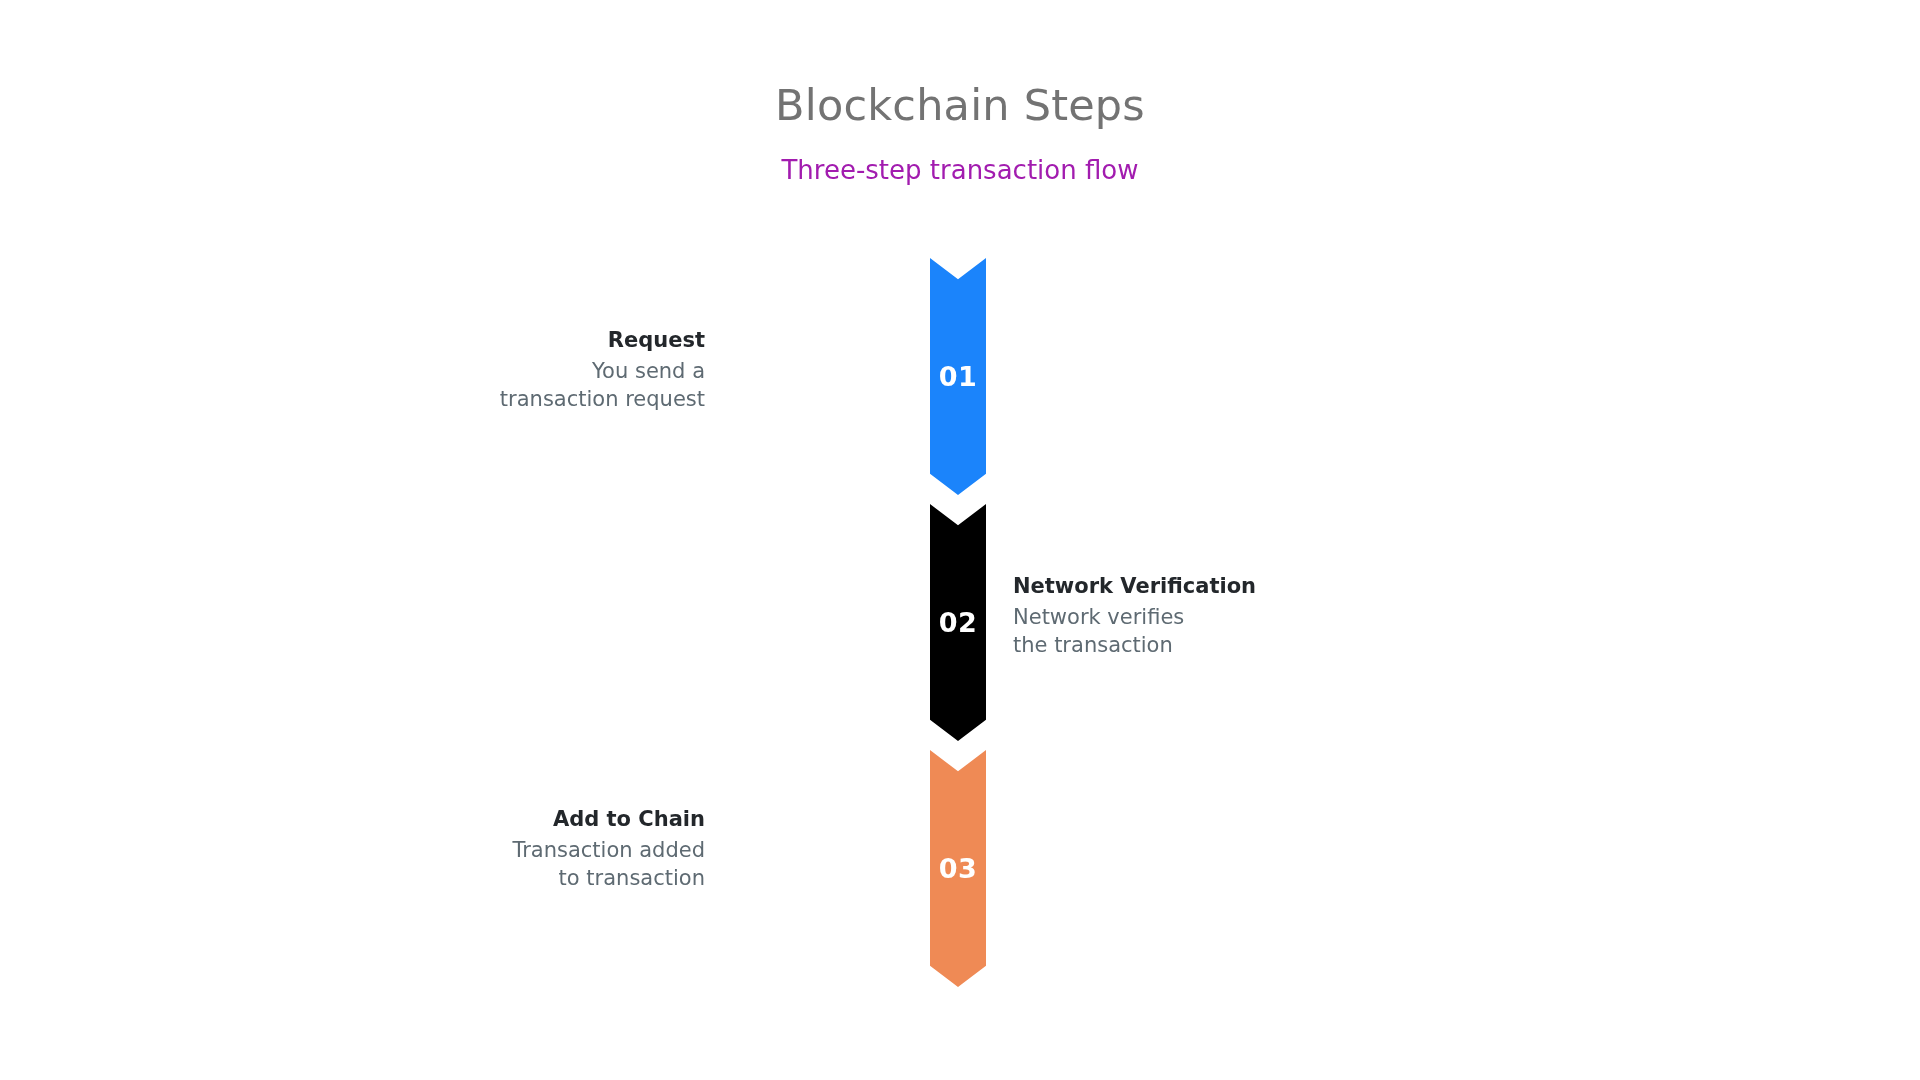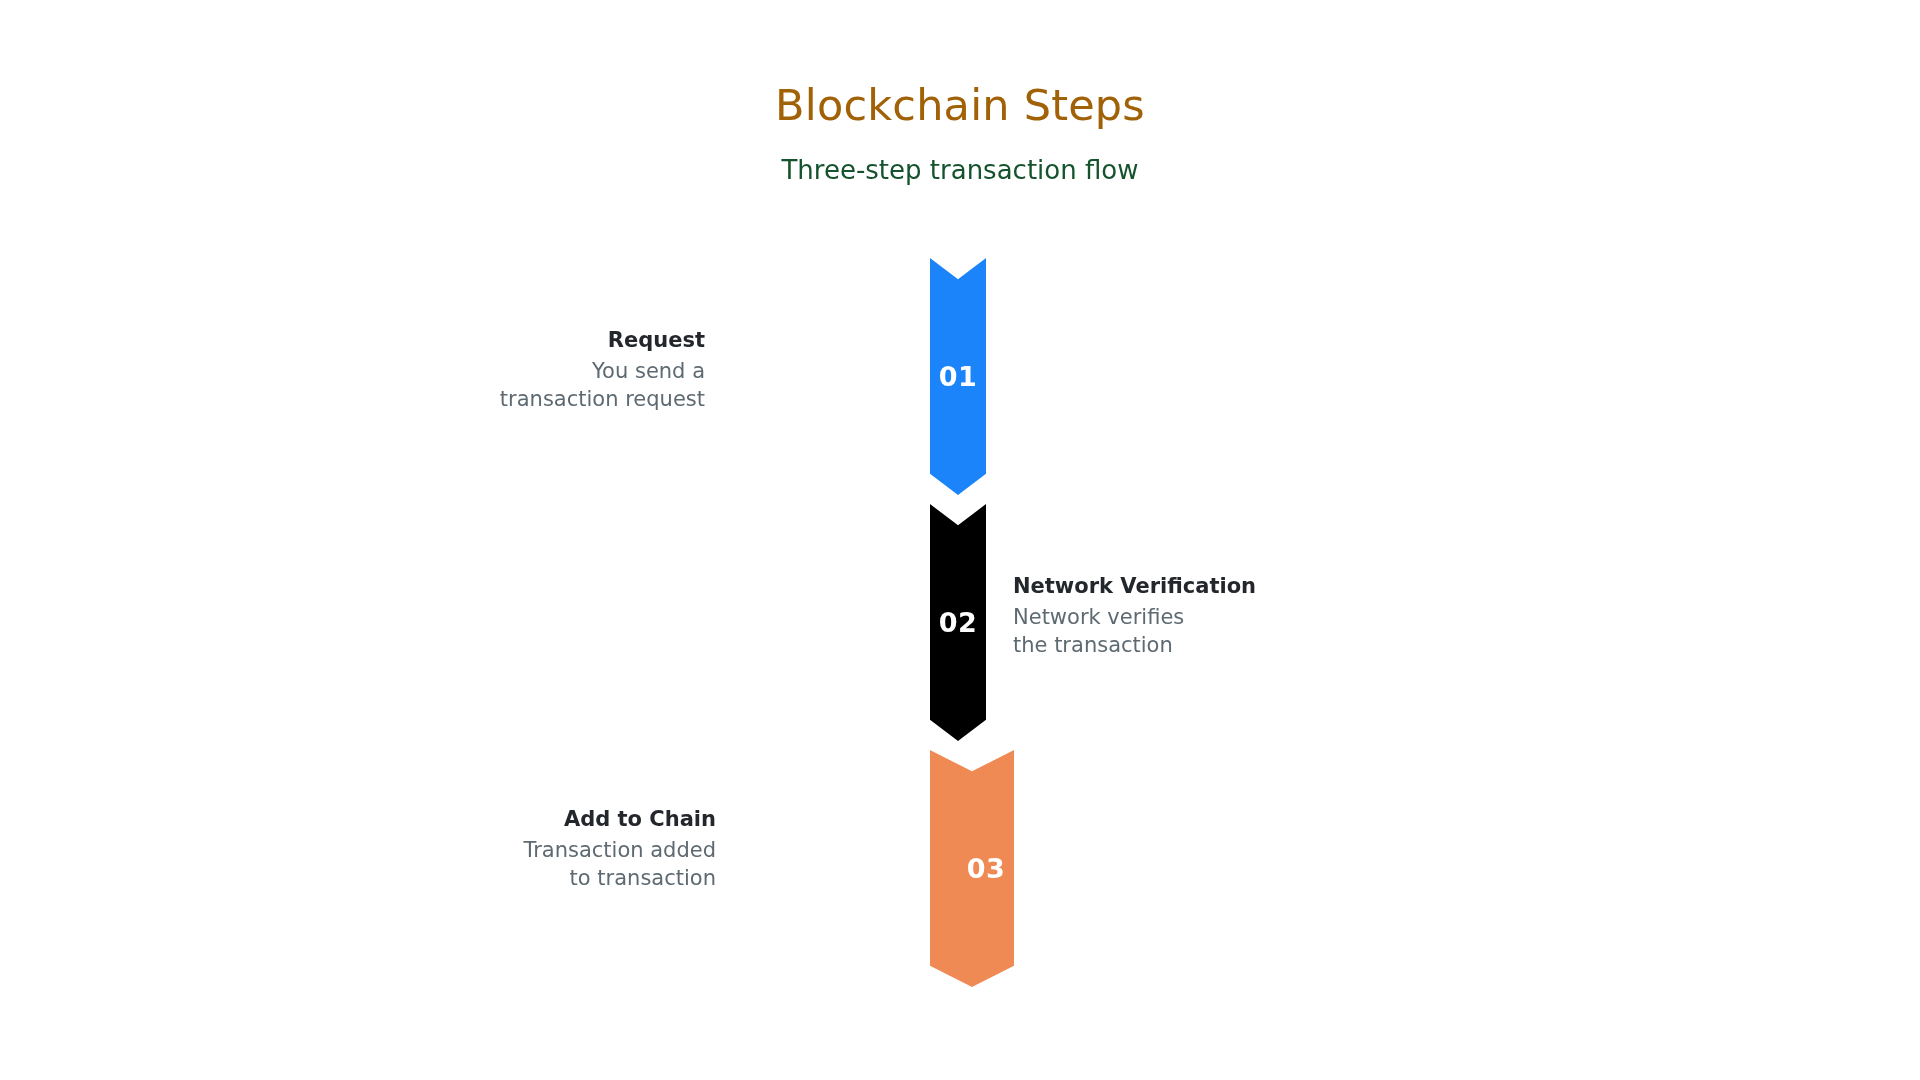--- a/index.html
+++ b/index.html
@@ -25,31 +25,31 @@
   .header {
     position: absolute;
     top: 84px;
     left: 0;
     width: 1920px;
     text-align: center;
   }
   .title {
     font-size: 43px;
     font-weight: 400;
-    color: #a16207;
+    color: #737373;
     letter-spacing: 0.2px;
     line-height: 1.0;
     margin: 0;
   }
   .subtitle {
     margin: 0;
     padding-top: 30px;
     font-size: 26px;
     font-weight: 400;
-    color: #14532d;
+    color: #a21caf;
     line-height: 1.0;
   }
 
   
   .funnel {
     position: absolute;
     left: 930px;
     top: 258px;
     width: 60px;
   }
@@ -64,21 +64,21 @@
       50% 9%,
       100% 0%,
       100% 91%,
       50% 100%,
       0% 91%
     );
     display: flex;
     align-items: center;
     justify-content: center;
   }
-  .band:last-child { margin-bottom: 0; padding-left: 28px; }
+  .band:last-child { margin-bottom: 0; }
 
   .band-number {
     font-size: 27px;
     font-weight: 700;
     color: #ffffff;
     letter-spacing: 0.5px;
     line-height: 1;
     user-select: none;
   }
 
@@ -102,21 +102,21 @@
     font-weight: 400;
     color: #5e6a72;
     line-height: 1.32;
     margin: 0;
     white-space: pre-line;
   }
 
   
   #label-1 { left: 325px;  top: 327px; }
   #label-2 { left: 1013px; top: 573px; }
-  #label-3 { left: 336px;  top: 806px; }
+  #label-3 { left: 325px;  top: 806px; }
 </style>
 </head>
 <body style="background: rgb(255, 255, 255);">
 
 <div id="canvas">
 
   <div class="header">
     <h1 class="title">Blockchain Steps</h1>
     <p class="subtitle">Three-step transaction flow</p>
   </div>

